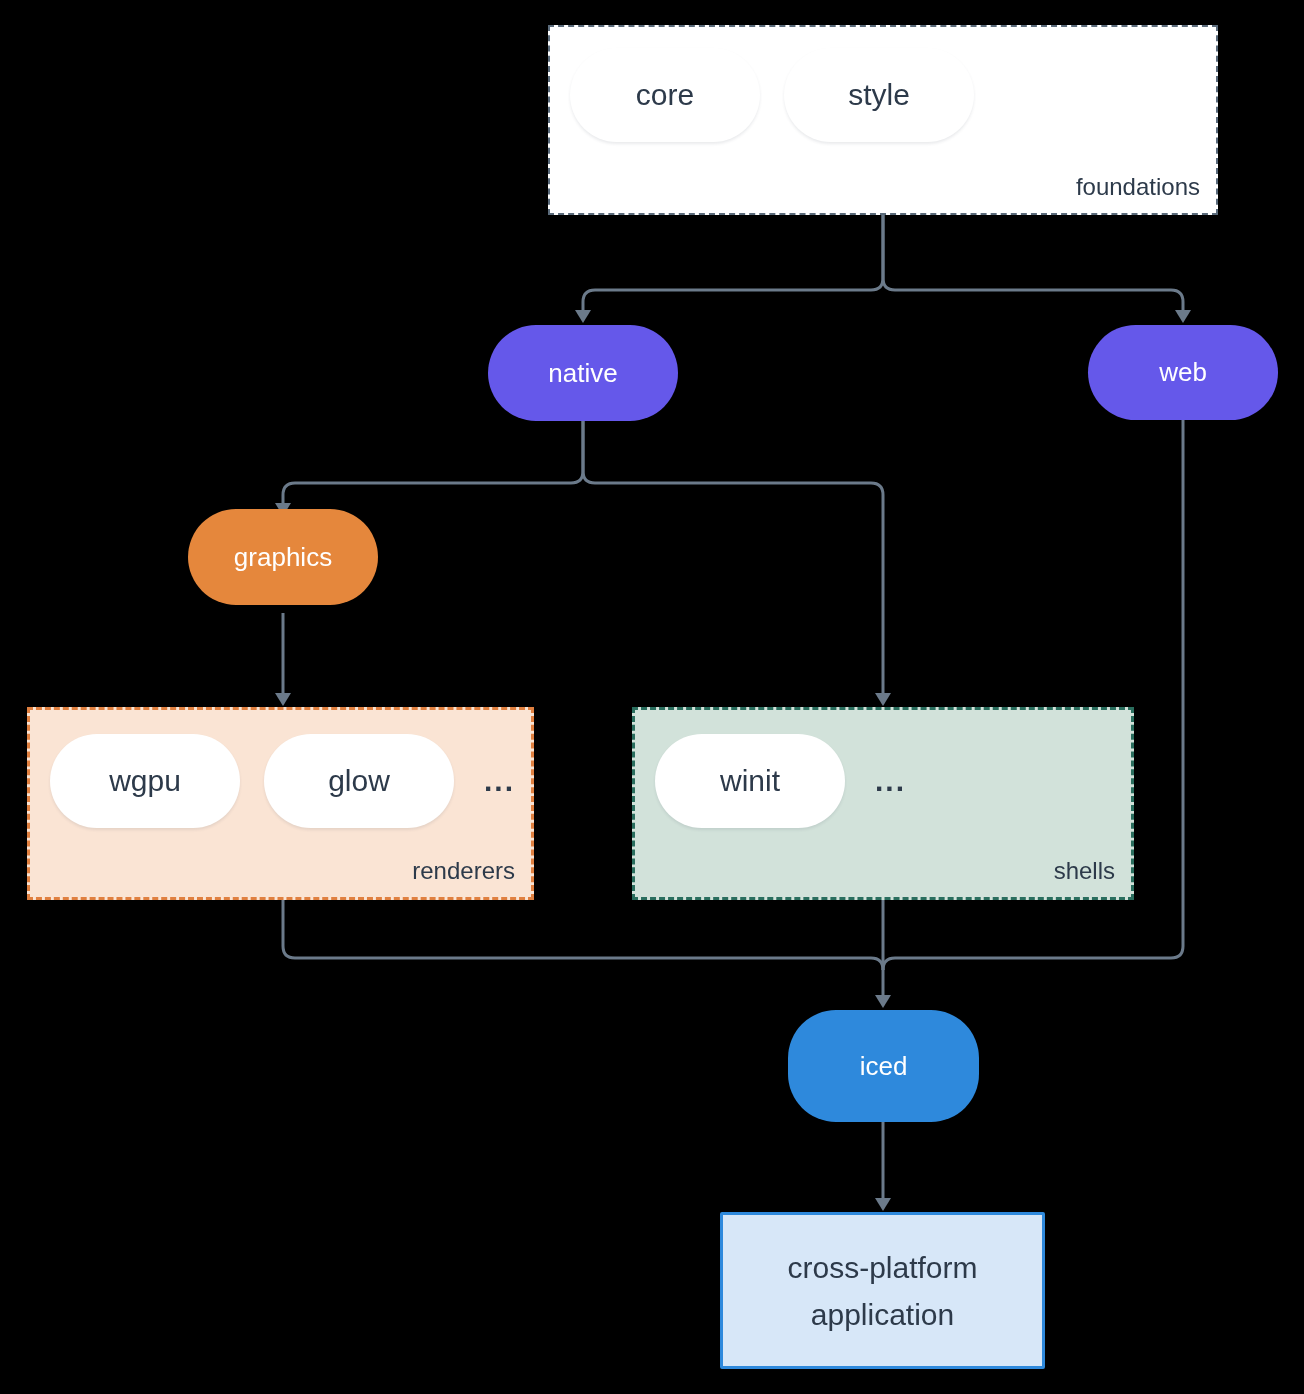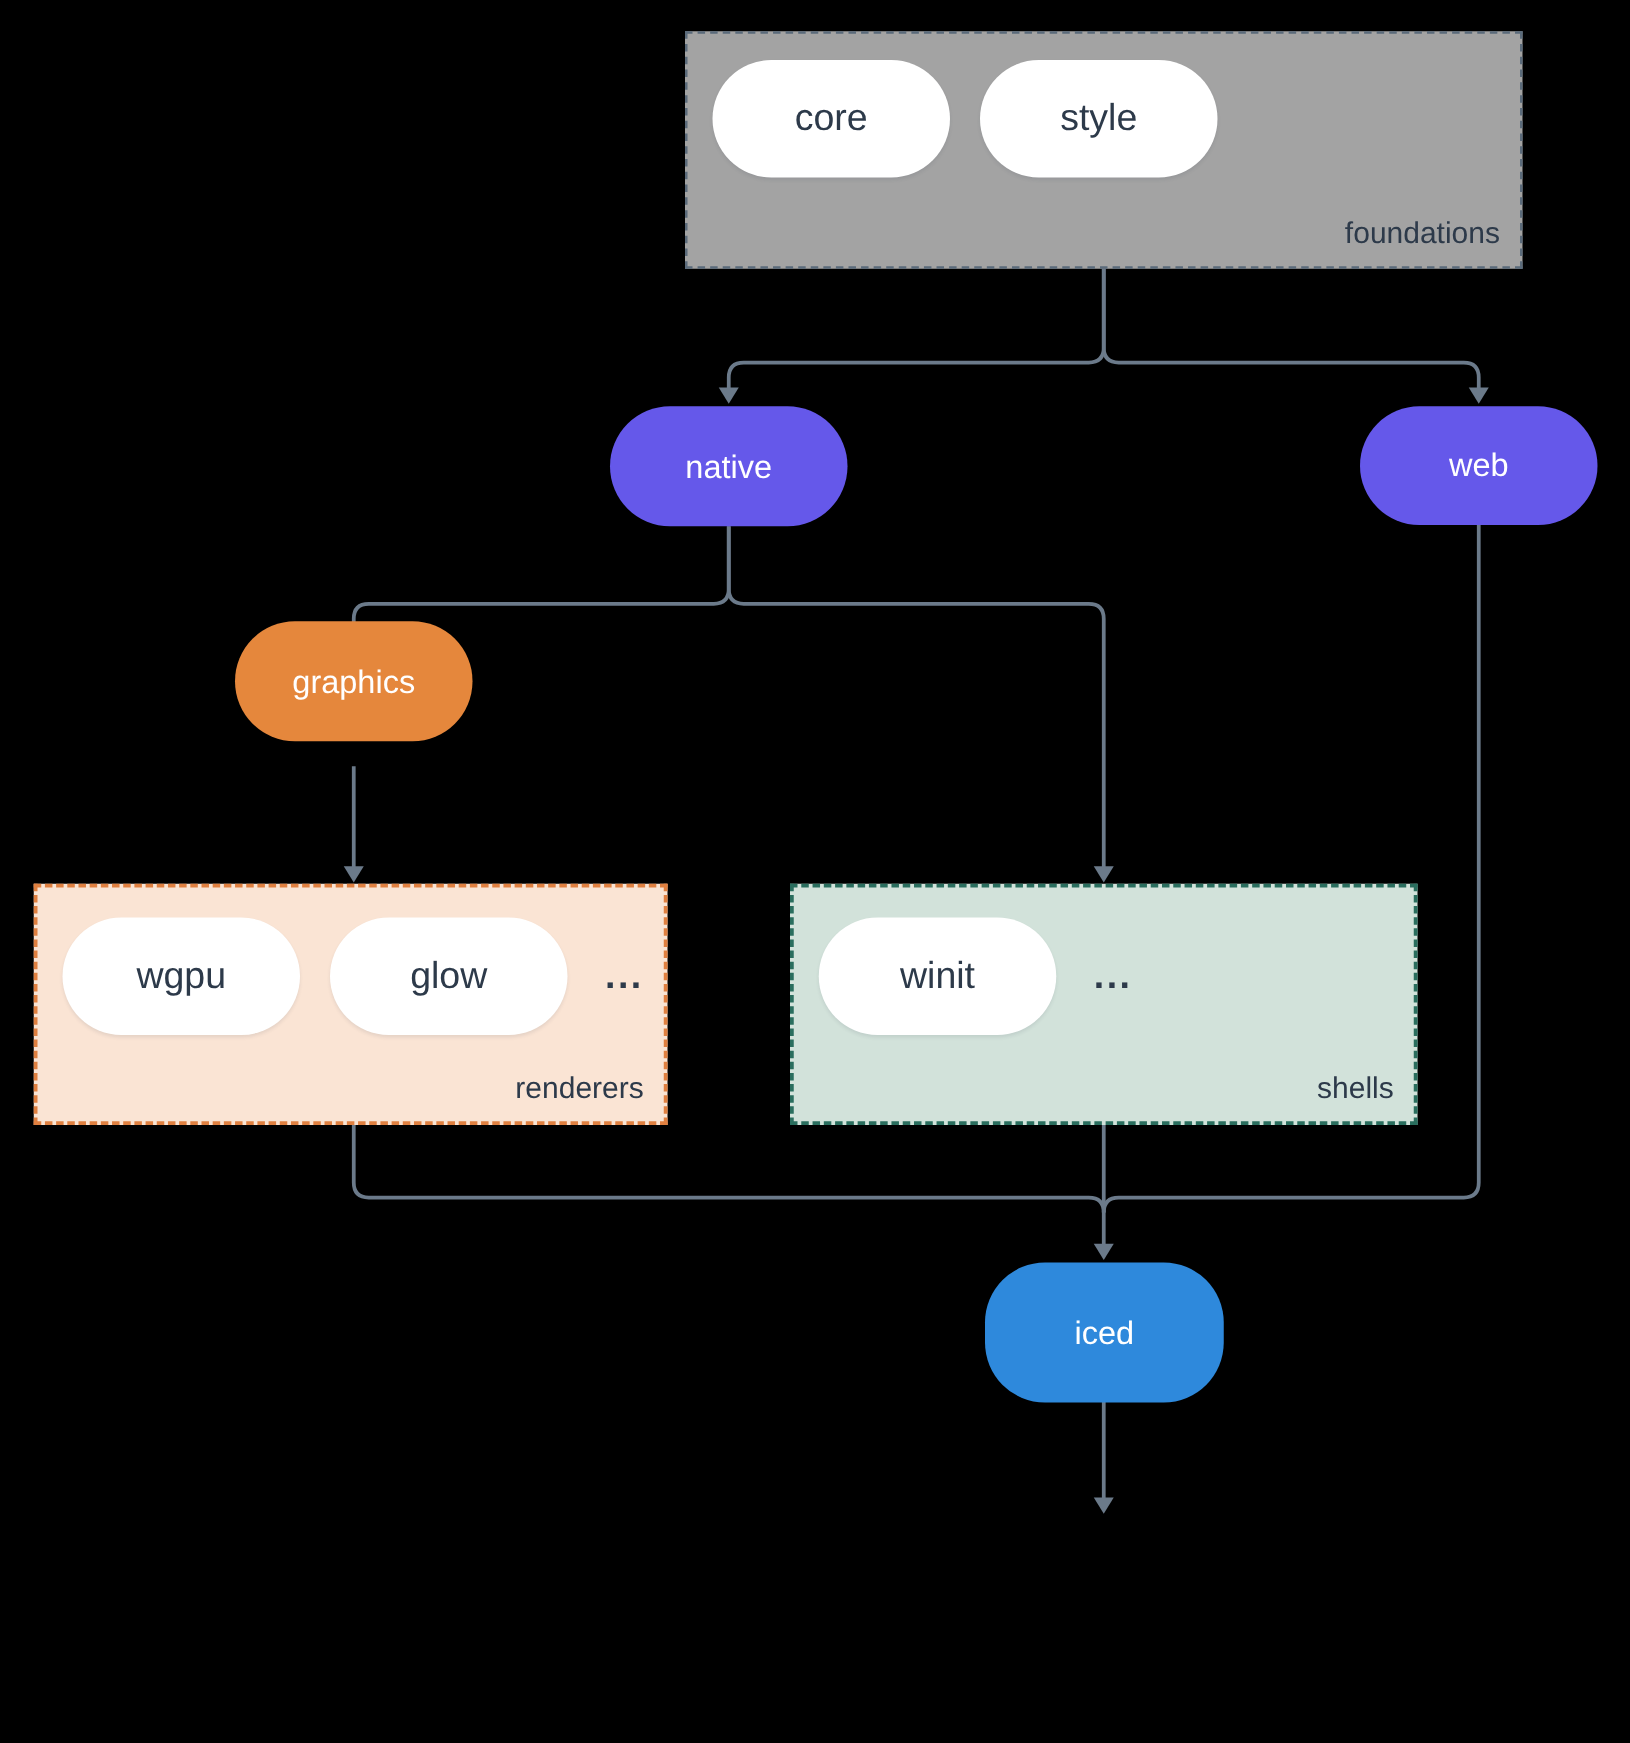--- a/index.html
+++ b/index.html
@@ -21,21 +21,21 @@
     width: 1304px;
     height: 1394px;
   }
   .group {
     position: absolute;
     box-sizing: border-box;
   }
   .group-foundations {
     left: 548px; top: 25px;
     width: 670px; height: 190px;
-    background: #a3a3a3;
+    background: #ffffff;
     border: 2px dashed #5b6b7b;
   }
   .group-renderers {
     left: 27px; top: 707px;
     width: 507px; height: 193px;
     background: #fae4d4;
     border: 3px dashed #e08040;
   }
   .group-shells {
     left: 632px; top: 707px;
@@ -83,21 +83,21 @@
     position: absolute;
     display: flex;
     align-items: center;
     justify-content: center;
     color: #ffffff;
     font-size: 26px;
     border-radius: 48px;
   }
   .node-native   { left: 488px;  top: 325px;  width: 190px; height: 96px; background: #6558ea; }
   .node-web      { left: 1088px; top: 325px;  width: 190px; height: 95px; background: #6558ea; }
-  .node-graphics { left: 188px;  top: 497px;  width: 190px; height: 96px; background: #e5873c; }
+  .node-graphics { left: 188px;  top: 509px;  width: 190px; height: 96px; background: #e5873c; }
   .node-iced     { left: 788px;  top: 1010px; width: 191px; height: 112px; background: #2e89dc; }
   .node-application {
     position: absolute;
     left: 720px; top: 1212px;
     width: 325px; height: 157px;
     box-sizing: border-box;
     background: #d7e7f8;
     border: 3px solid #2e89dc;
     border-radius: 2px;
     display: flex;
@@ -168,14 +168,15 @@
   <section class="group group-shells">
     <div class="pill-row pill-row-inner">
       <div class="pill">winit</div>
       <div class="ellipsis">...</div>
     </div>
     <div class="group-label">shells</div>
   </section>
 
   <div class="node node-iced">iced</div>
 
+  <div class="node-application">cross-platform application</div>
 
 </div>
 
 </body></html>

